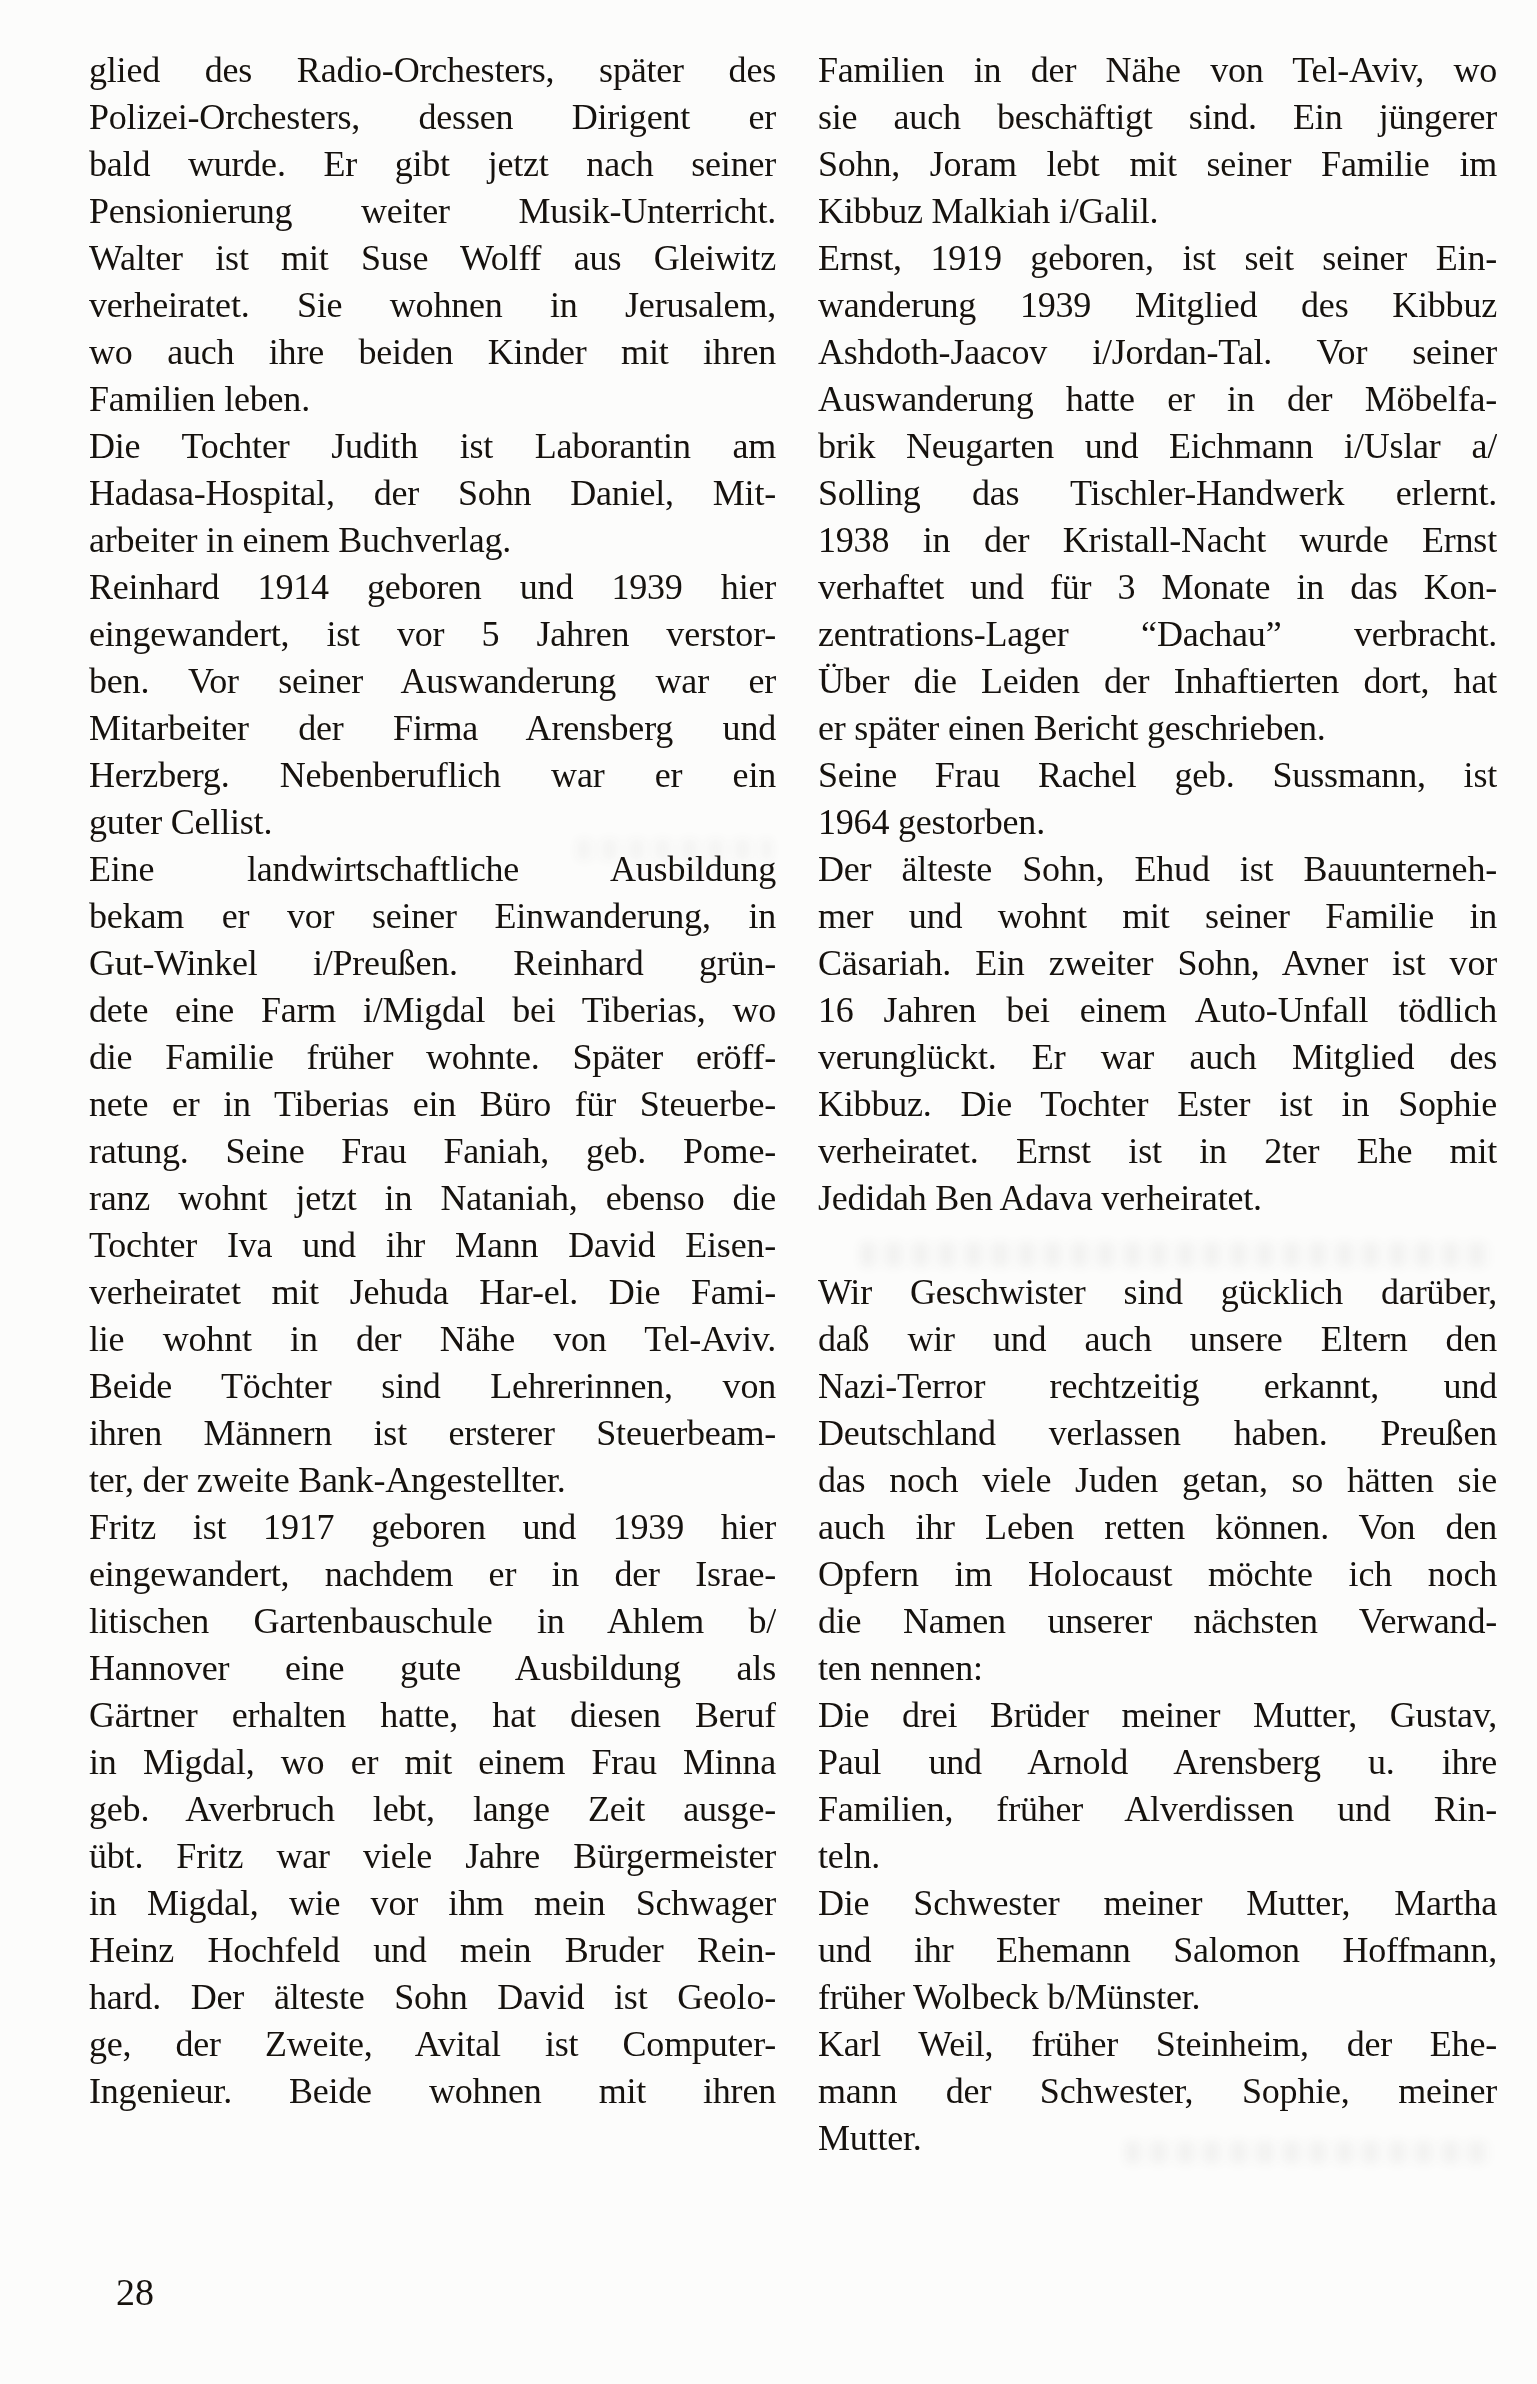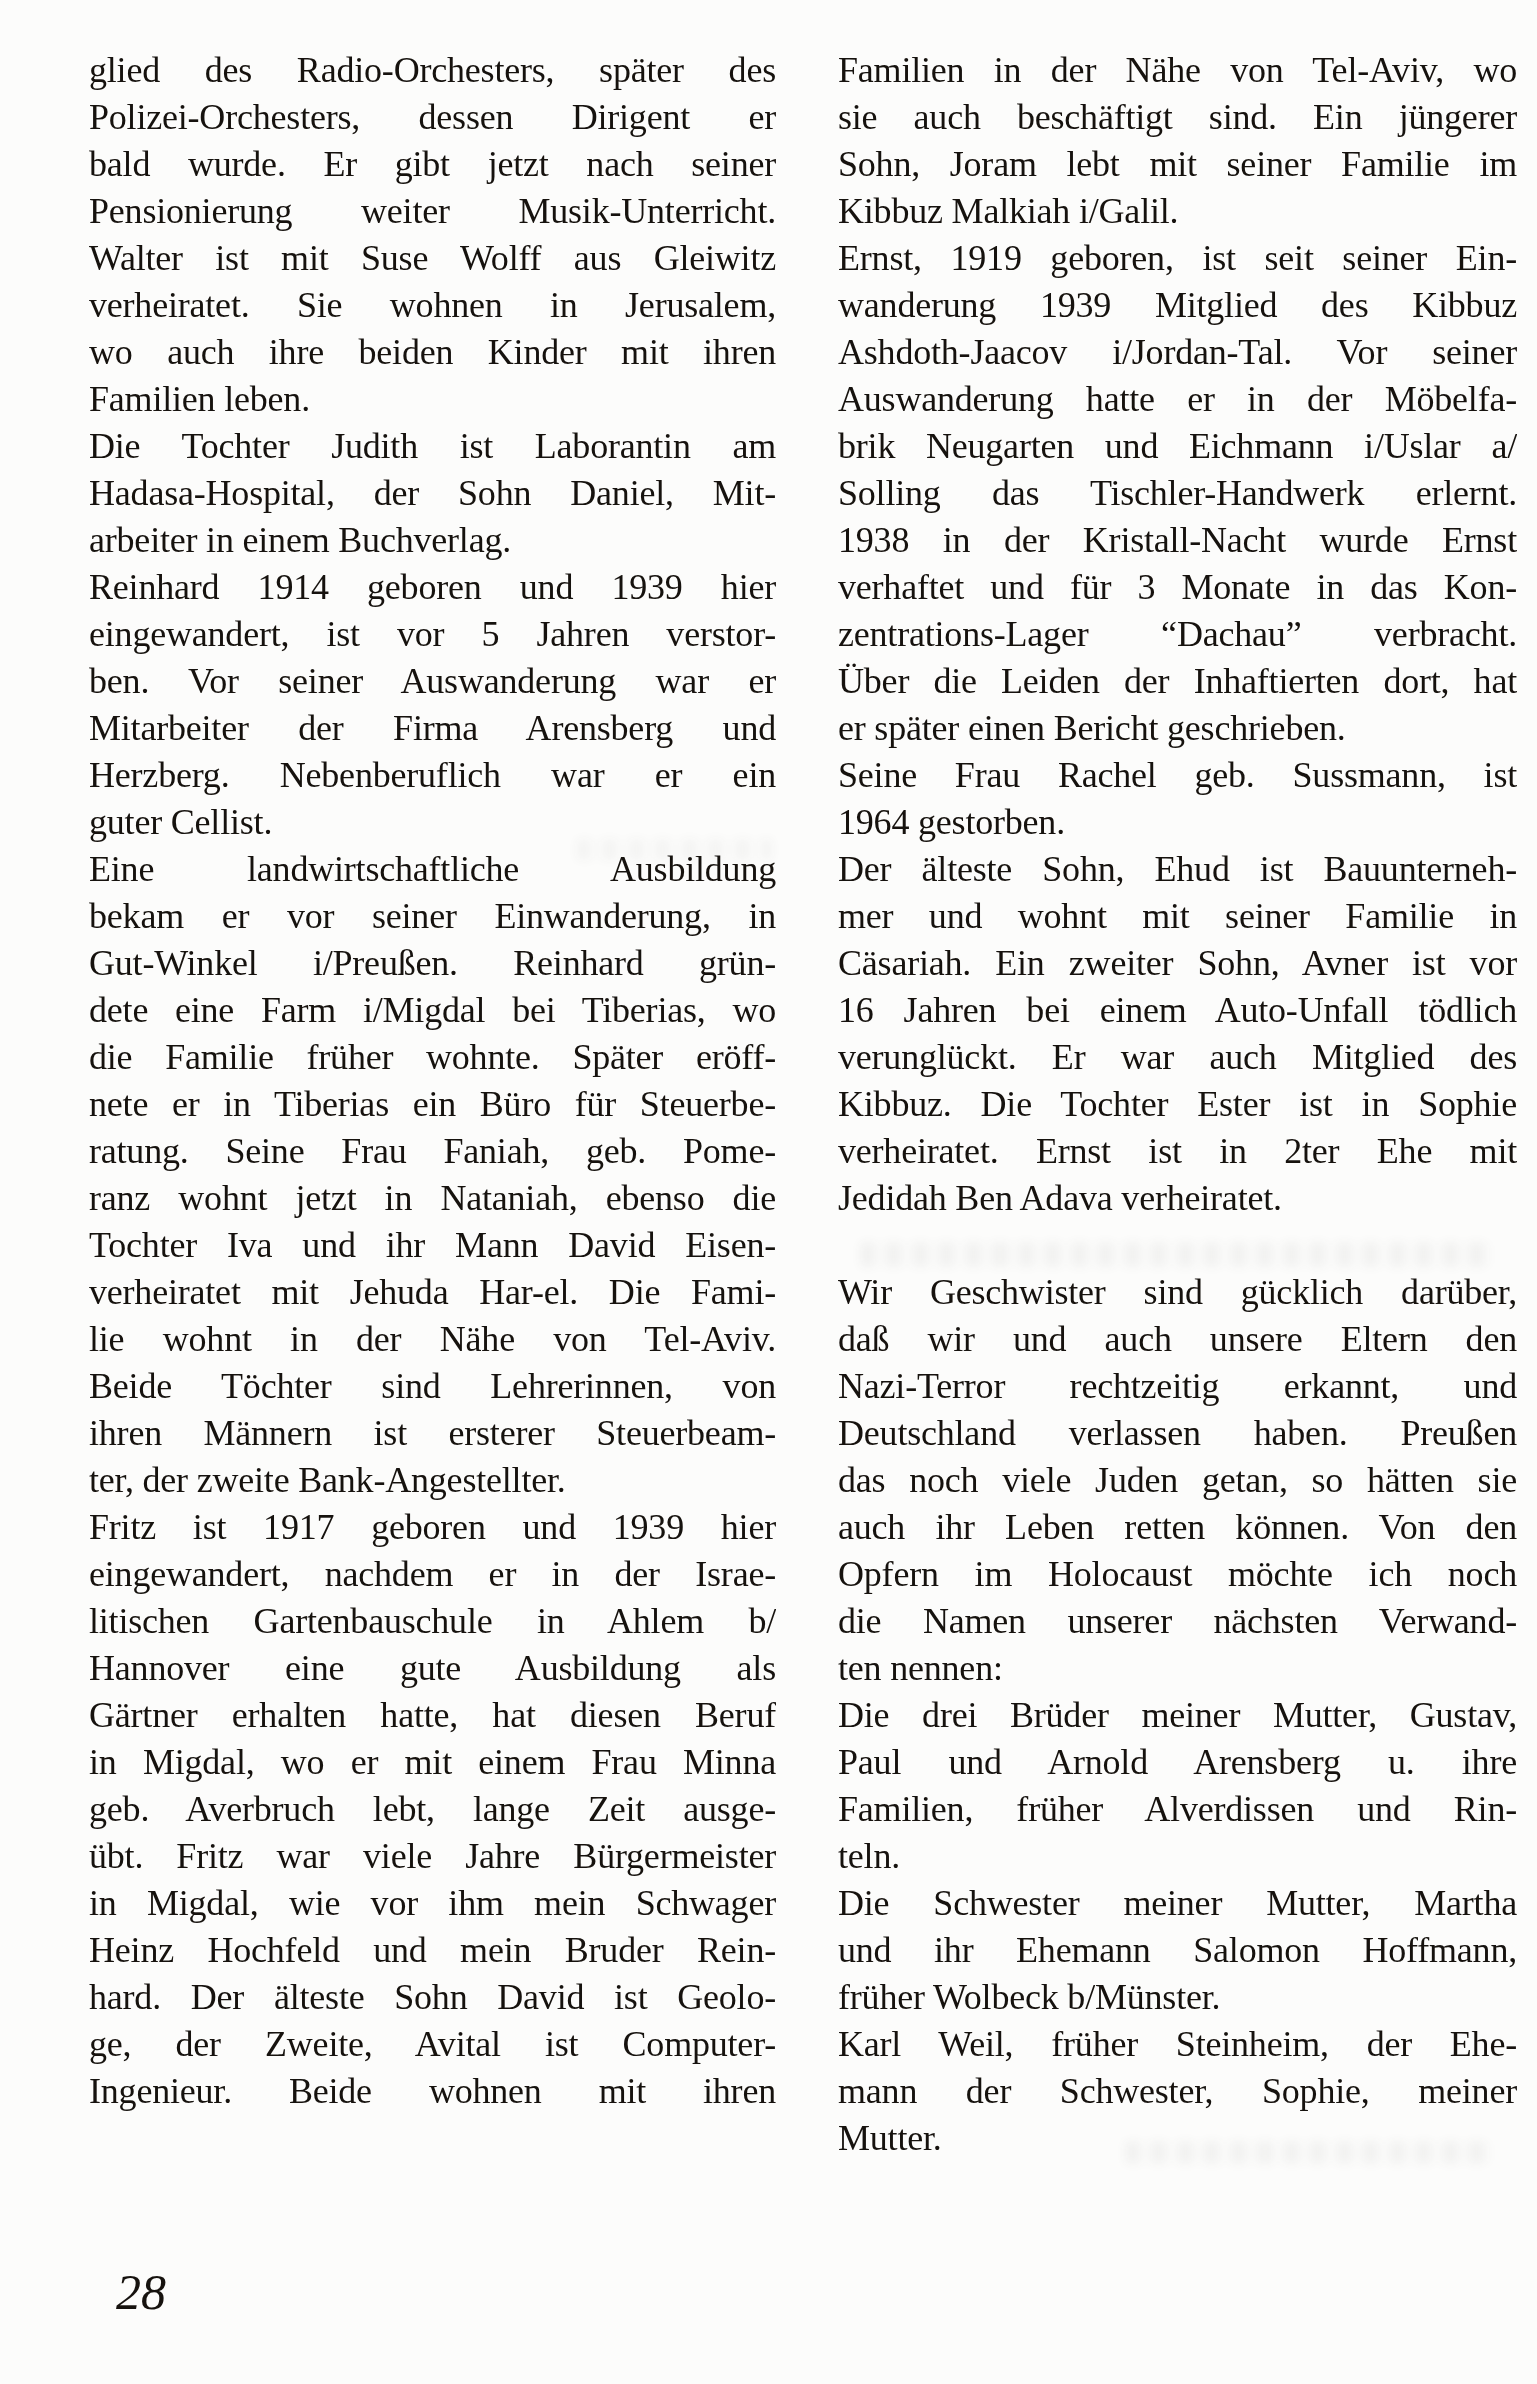--- a/index.html
+++ b/index.html
@@ -6,31 +6,31 @@
   .page{
     position:relative;
     width:1538px;height:2385px;
     background:#fcfcfb;
     font-family:"Liberation Serif","DejaVu Serif",serif;
     color:#16120e;
     overflow:hidden;
   }
   .col{position:absolute;top:47px;}
   .col.left{left:45px;width:687px;}
-  .col.right{left:794px;width:679px;}
+  .col.right{left:774px;width:679px;}
   .line{
     height:47px;line-height:47px;font-size:36px;
     overflow:hidden;text-align:left;
     letter-spacing:-0.2px;
   }
   .line.j{text-align:justify;text-align-last:justify;}
   .line.gap{margin-top:47px;}
   .page-number{
     position:absolute;left:72px;top:2269px;
-    font-size:50px;line-height:47px;font-style:italic;
+    font-size:38px;line-height:47px;
   }
   .edge-shadow{
     position:absolute;top:0;right:0;width:26.5px;height:2385px;
     background:linear-gradient(to right,
       rgba(128,126,124,0) 0%,
       rgba(128,126,124,0.14) 38%,
       rgba(118,116,114,0.36) 76%,
       rgba(110,108,106,0.50) 100%);
   }
   .ghost{

